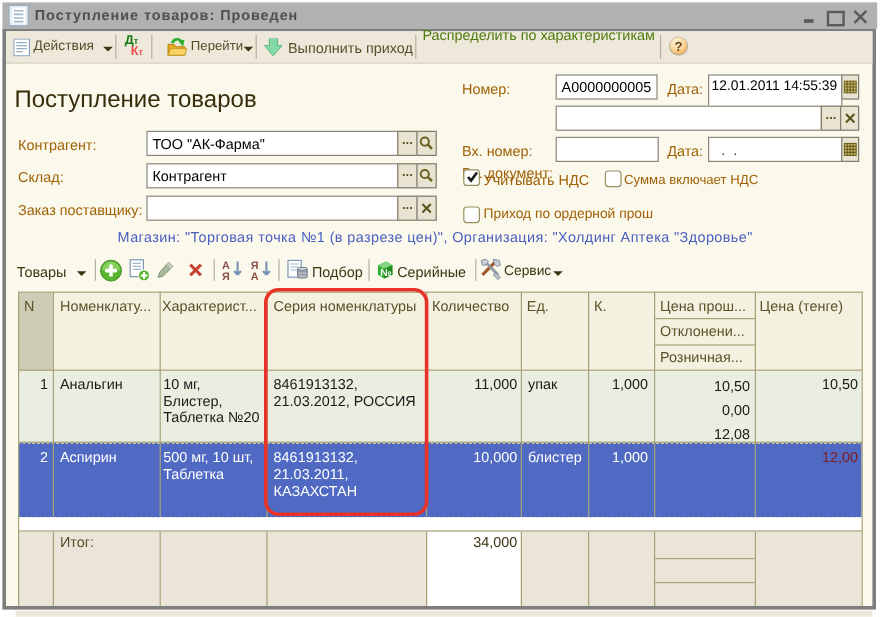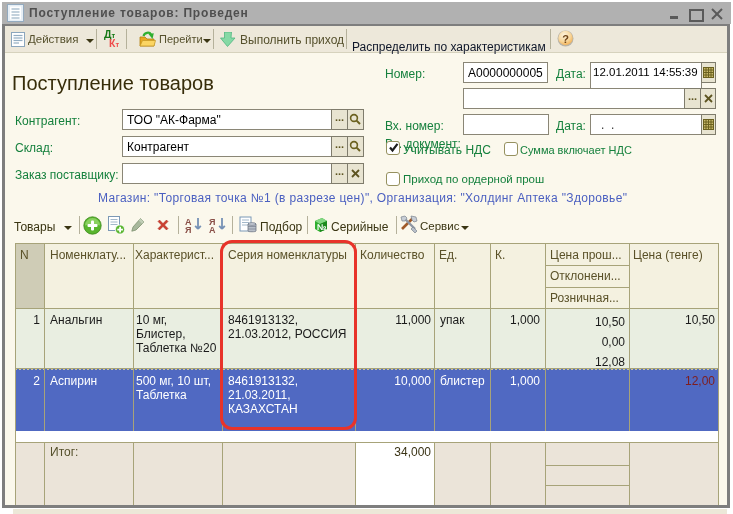--- a/index.html
+++ b/index.html
@@ -1,18 +1,18 @@
 <!DOCTYPE html>
 <html><head>
 <meta charset="utf-8">
 <style>
 html,body{margin:0;padding:0;}
 body{width:733px;height:514px;position:relative;font-family:"Liberation Sans",sans-serif;background:#fff;overflow:hidden;}
 .abs{position:absolute;}
-.lbl{position:absolute;font-size:12px;color:#15803d;white-space:nowrap;}
+.lbl{position:absolute;font-size:12px;color:#a16207;white-space:nowrap;}
 .inp{position:absolute;background:#fff;border:1px solid #8a8676;box-sizing:border-box;font-size:12px;color:#000;white-space:nowrap;overflow:hidden;}
 .btnp{position:absolute;background:#e8e4d1;border:1px solid #7f7c6c;box-sizing:border-box;text-align:center;}
 .hdr{position:absolute;font-size:12px;color:#5a5128;white-space:nowrap;}
 .cell{position:absolute;font-size:12px;color:#1a1a1a;white-space:nowrap;line-height:14px;}
 .num{text-align:right;}
 </style>
 </head>
 <body>
 
 <div class="abs" style="left:0;top:0;width:733px;height:514px;background:#fff;"></div>
@@ -67,21 +67,21 @@
 <path d="M9.5 3 L14.8 2.2 L13.5 8 Z" fill="#2faf2f"></path>
 </svg>
 <div class="lbl" style="left:159px;top:33px;color:#55502c;font-size:11px;">Перейти</div>
 <div class="abs" style="left:203px;top:39px;width:0;height:0;border-left:4px solid transparent;border-right:4px solid transparent;border-top:4px solid #3a3513;"></div>
 
 <svg class="abs" style="left:220px;top:32px;" width="16" height="16" viewBox="0 0 16 16">
 <path d="M4.5 0 L11.5 0 L11 6 L15 6 L7.5 14.5 L0.5 6 L4.5 6 Z" fill="#85d9a5" stroke="#50b580" stroke-width="0.8"></path>
 </svg>
 <div class="lbl" style="left:240px;top:33px;color:#55502c;">Выполнить приход</div>
 
-<div class="lbl" style="left:352px;top:40px;color:#0f172a;">Распределить по характеристикам</div>
+<div class="lbl" style="left:352px;top:22px;color:#4d7c0f;">Распределить по характеристикам</div>
 
 <svg class="abs" style="left:557px;top:30px;" width="17" height="17" viewBox="0 0 17 17">
 <defs>
       <radialGradient id="hg" cx="0.4" cy="0.3" r="0.8">
 <stop offset="0" stop-color="#fdf3dc"></stop>
         <stop offset="0.55" stop-color="#f8d79c"></stop>
         <stop offset="1" stop-color="#f2a844"></stop>
 </radialGradient>
     </defs>
 <circle cx="8.5" cy="8.5" r="8" fill="#b9b4a8"></circle>

